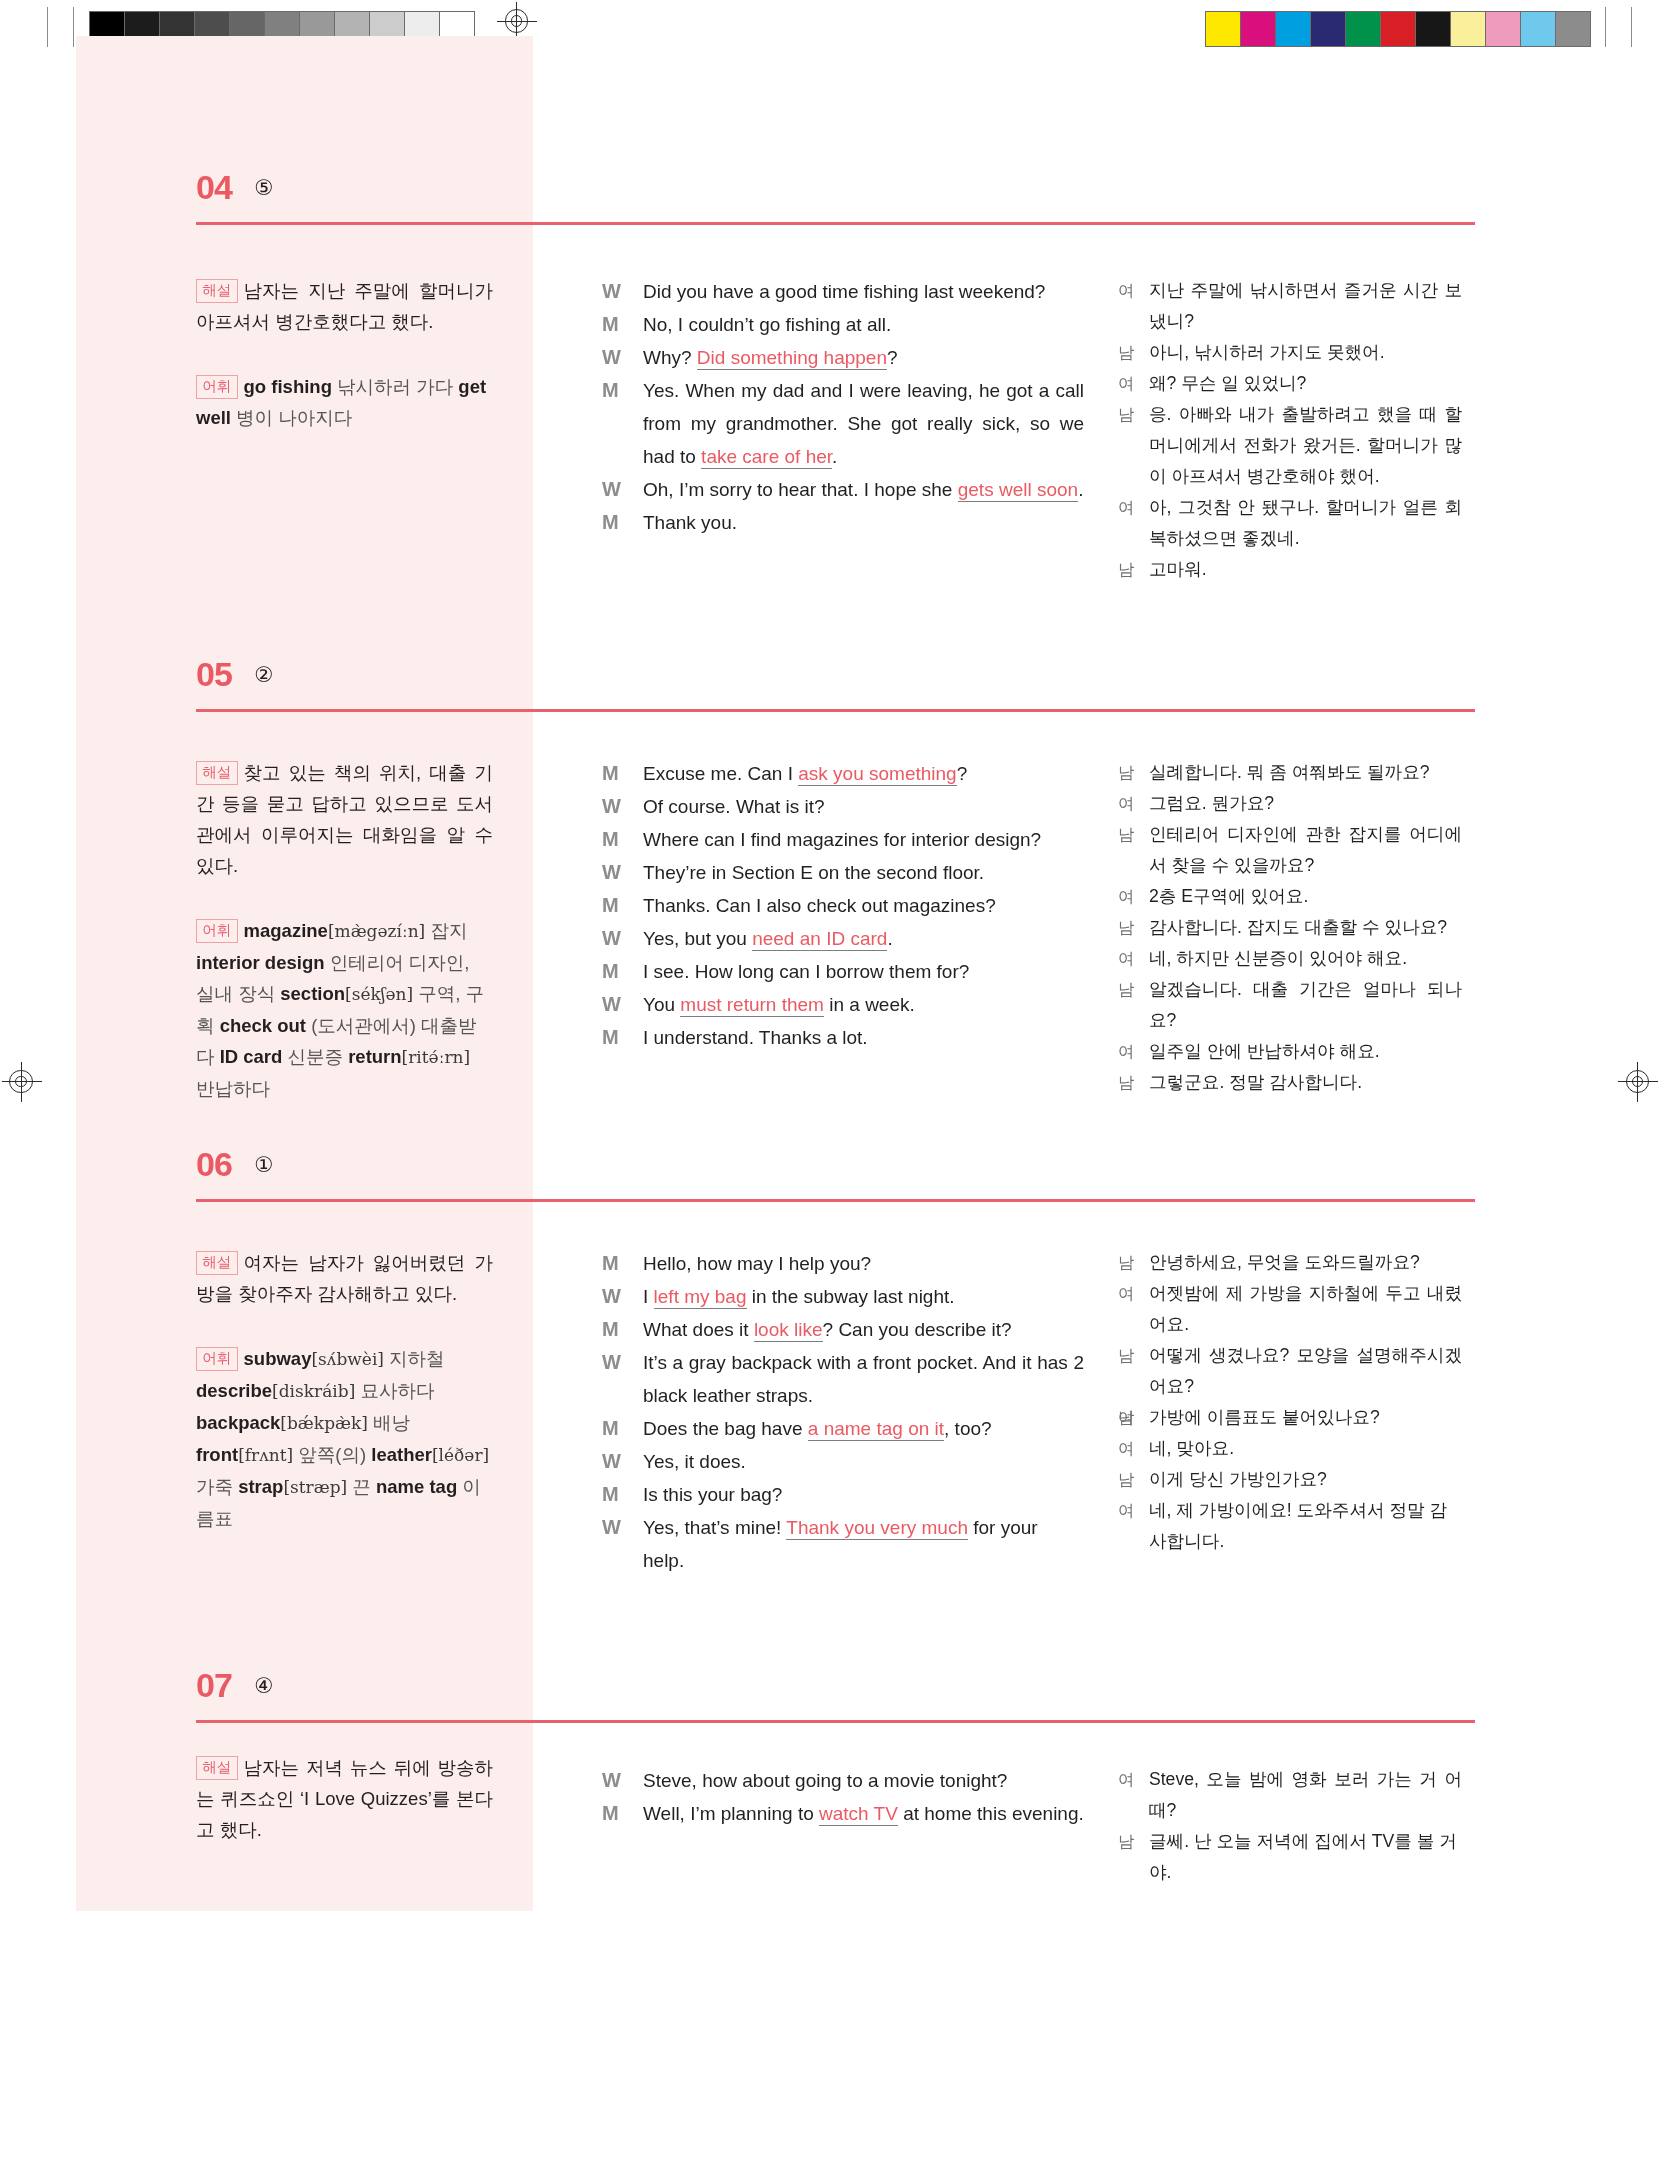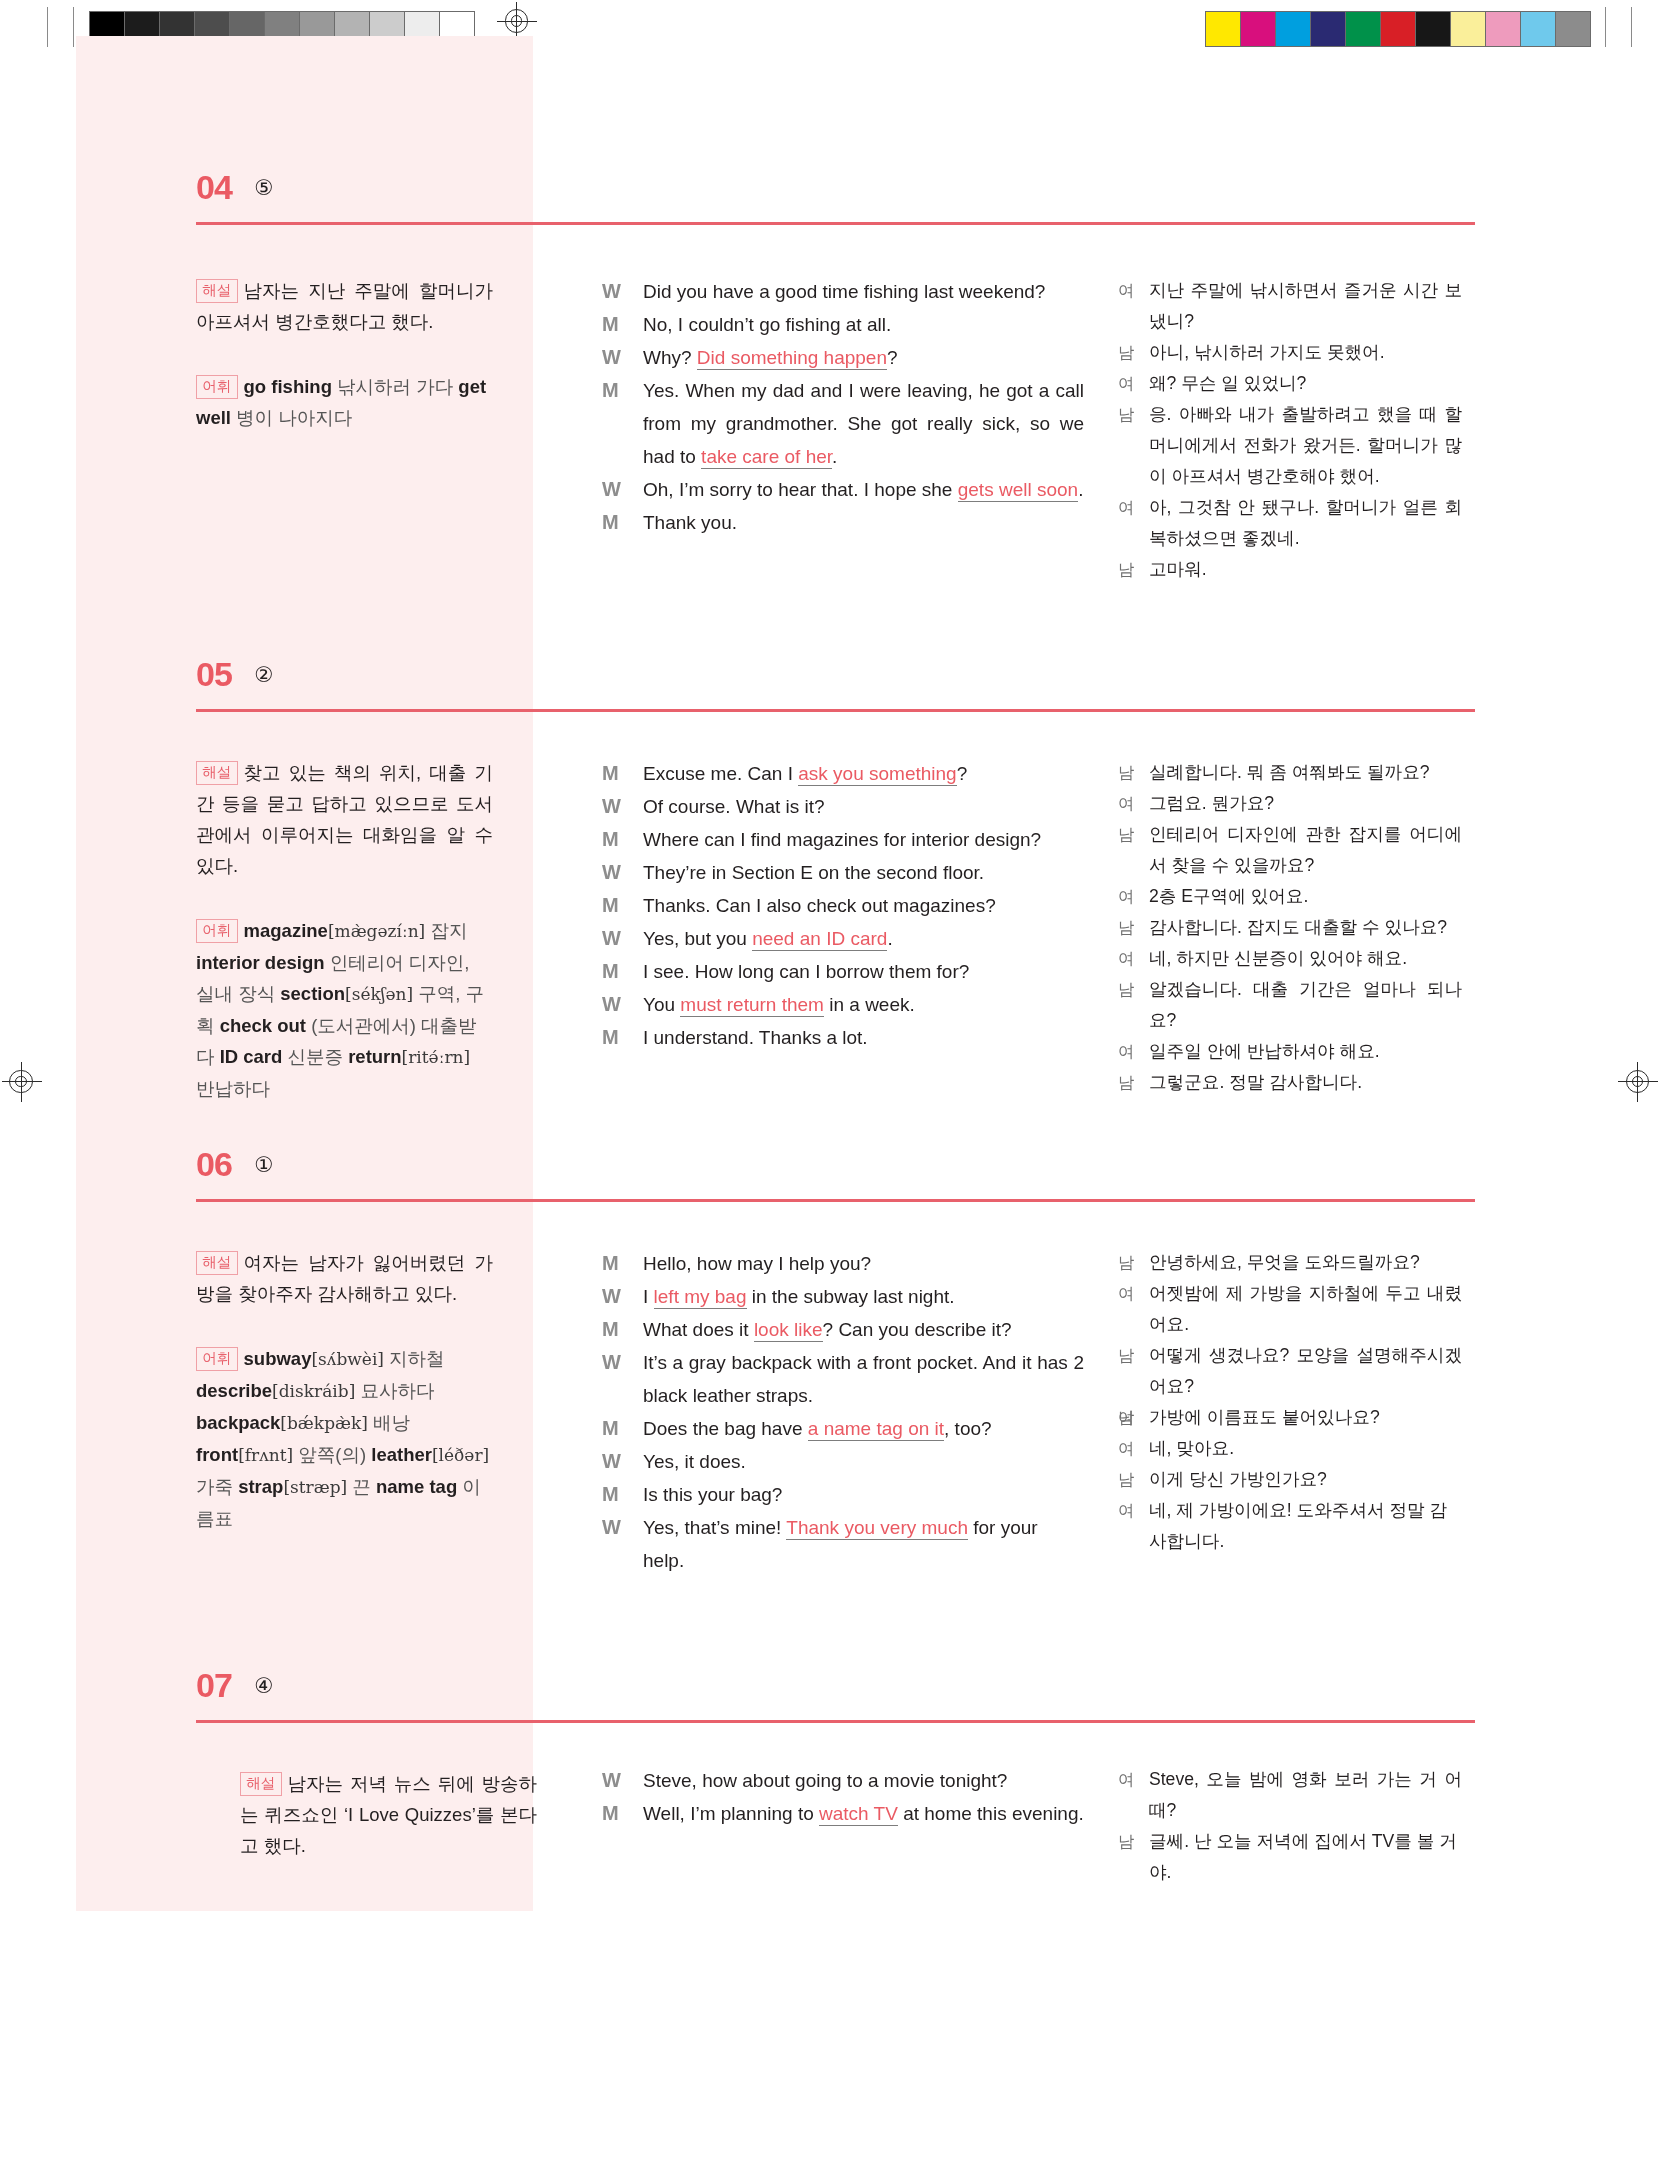--- a/index.html
+++ b/index.html
@@ -292,21 +292,21 @@
           </div>
         </div>
       </div>
       <div class="qblock" style="top: 1661px;">
         <div class="qhead">
           <div class="qnum">07</div>
           <div class="qans">④</div>
           <div class="qrule"></div>
         </div>
         <div class="cols" style="height: 0.9px; position: relative;">
-          <div class="col col-left" style="top: 40px; margin-left: 44px;">
+          <div class="col col-left" style="top: 24px;">
             <p class="expl"><span class="tag">해설</span>남자는 저녁 뉴스 뒤에 방송하는 퀴즈쇼인 ‘I Love Quizzes’를 본다고 했다.</p>
           </div>
           <div class="col col-mid script j" style="top: 36px;">
             <p class="line"><span class="spk">W</span><span>Steve, how about going to a movie tonight?</span></p>
             <p class="line"><span class="spk">M</span><span>Well, I’m planning to </span><span class="hl">watch TV</span><span> at home this evening.</span></p>
           </div>
           <div class="col col-right krscript" style="top: 36px;">
             <p class="krline"><span class="spk">여</span><span>Steve, 오늘 밤에 영화 보러 가는 거 어때?</span></p>
             <p class="krline"><span class="spk">남</span><span>글쎄. 난 오늘 저녁에 집에서 TV를 볼 거야.</span></p>
           </div>

